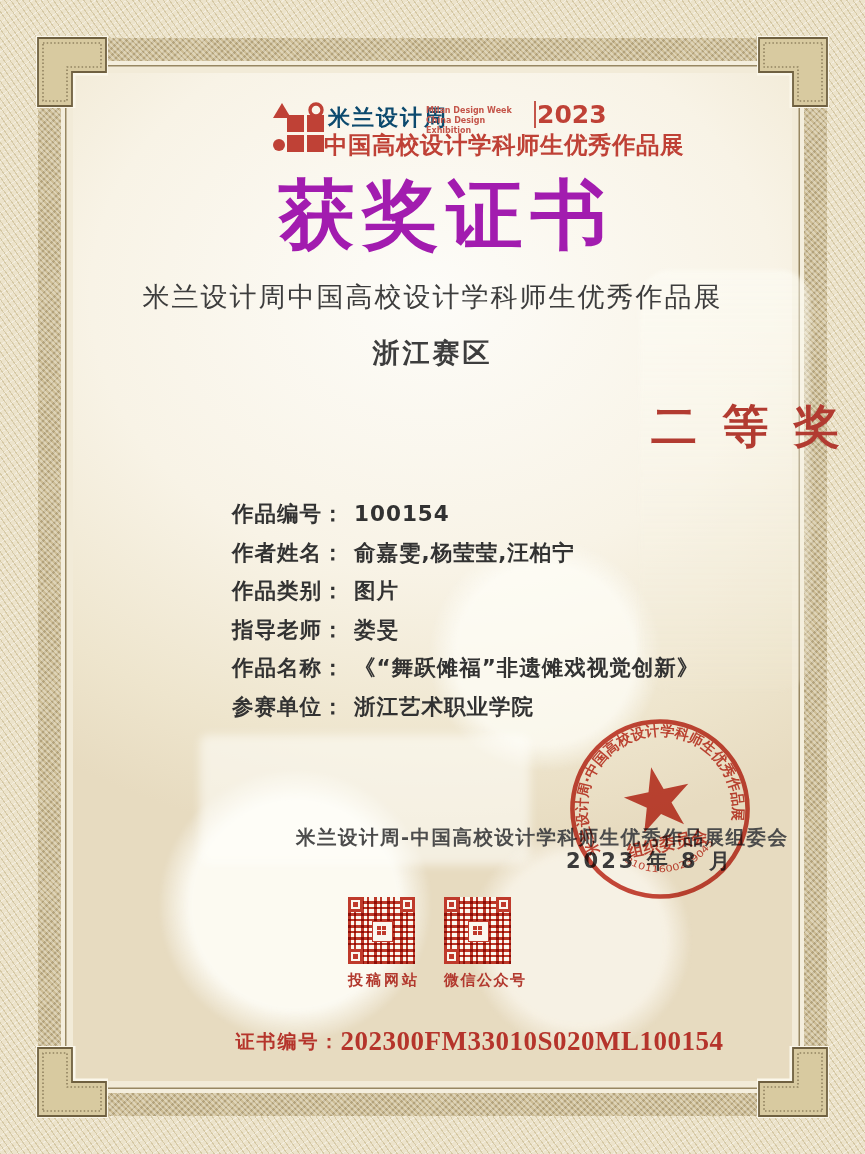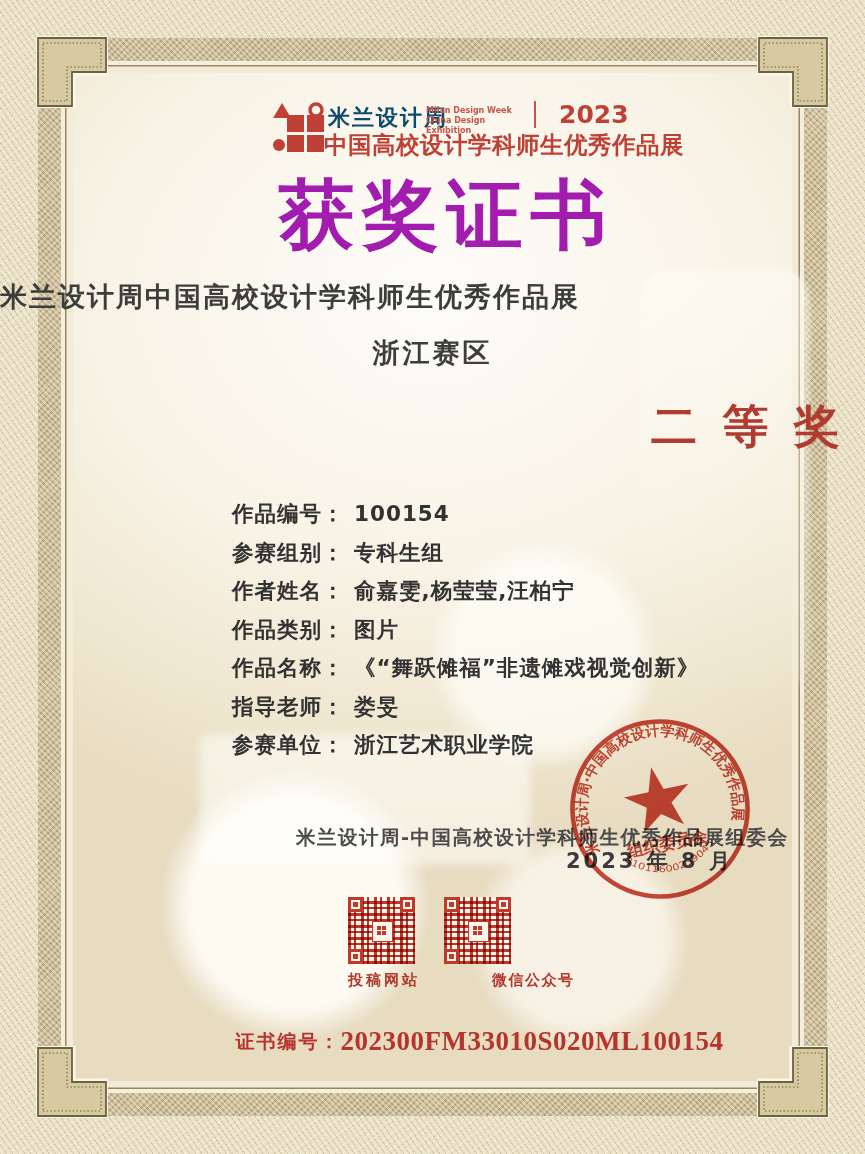--- a/index.html
+++ b/index.html
@@ -35,31 +35,31 @@
          background:rgba(255,255,252,.55);}
   .wm.c5{left:470px;top:830px;width:220px;height:220px;
          background:radial-gradient(circle,rgba(250,246,236,.8) 0 55%,rgba(250,246,236,0) 72%);}
 
   
   .brand-cn{position:absolute;left:328px;top:103px;font-size:22px;font-weight:bold;
             color:#0c4a6e;letter-spacing:2px;}
   .brand-en{position:absolute;left:426px;top:106px;width:100px;font-size:8px;line-height:10px;
             color:#c4554a;font-weight:bold;}
   .year-box{position:absolute;left:534px;top:101px;font-size:25px;font-weight:bold;color:#bf4136;
-            border-left:2px solid #c4554a;padding-left:23px;line-height:27px;}
+            border-left:2px solid #c4554a;padding-left:1px;line-height:27px;}
   .event-cn{position:absolute;left:324px;top:129px;font-size:23.5px;font-weight:bold;
             color:#bf4136;letter-spacing:.5px;}
   .logo-mark{position:absolute;left:271px;top:100px;}
 
   
   .title{position:absolute;left:14px;top:165px;width:100%;text-align:center;
          font-family:Liberation Mono, monospace;font-size:76px;font-weight:bold;
          color:#a21caf;letter-spacing:8px;}
-  .event-line{position:absolute;left:0;top:279px;width:100%;
-              font-size:27px;font-weight:700;color:#3d3d3d;letter-spacing:2px;}
+  .event-line{position:absolute;left:0;top:279px;width:100%;text-align:center;
+              font-size:27px;font-weight:400;color:#3d3d3d;letter-spacing:2px;}
   .division-line{position:absolute;left:0;top:335px;width:100%;text-align:center;
                  font-size:27px;font-weight:600;color:#3d3d3d;letter-spacing:3px;}
   .award{position:absolute;left:0;top:396px;width:100%;text-align:right;
          font-family:"Liberation Serif","DejaVu Serif",serif;font-size:46px;font-weight:bold;
          color:#b23b31;letter-spacing:.55em;text-indent:.55em;}
 
   
   .fields{position:absolute;left:232px;top:503px;display:flex;flex-direction:column;gap:16px;
           font-size:21.5px;color:#323232;}
   .field-row{display:flex;line-height:22.5px;}
@@ -92,21 +92,21 @@
   .qr i.logo{position:absolute;left:24px;top:24px;width:19px;height:19px;background:#fbf7ee;
              border:1px solid #bf3a2b;}
   .qr i.logo::after{content:"";position:absolute;left:4px;top:4px;width:9px;height:9px;
       background:
         linear-gradient(#bf3a2b,#bf3a2b) 0 0/4px 4px no-repeat,
         linear-gradient(#bf3a2b,#bf3a2b) 100% 0/4px 4px no-repeat,
         linear-gradient(#bf3a2b,#bf3a2b) 0 100%/4px 4px no-repeat,
         linear-gradient(#bf3a2b,#bf3a2b) 100% 100%/4px 4px no-repeat;}
   .qr-label{margin-top:7px;font-size:15px;color:#b2392e;font-weight:bold;
             letter-spacing:3px;white-space:nowrap;}
-  .qr-item.q2 .qr-label{letter-spacing:1.5px;margin-left:48px;}
+  .qr-item.q2 .qr-label{letter-spacing:1.5px;}
 
   
   .cert-no{position:absolute;left:0;top:1026px;width:100%;text-align:center;color:#b5342b;padding-left:47px;}
   .cert-no .lbl{font-size:19px;font-weight:bold;letter-spacing:2px;vertical-align:2px;}
   .cert-no .num{font-family:"Liberation Serif","DejaVu Serif",serif;font-size:27px;
                 font-weight:bold;letter-spacing:.5px;}
 </style>
 </head>
 <body>
 
@@ -165,38 +165,34 @@
   <div class="event-line">米兰设计周中国高校设计学科师生优秀作品展</div>
   <div class="division-line">浙江赛区</div>
   <div class="award">二等奖</div>
 
   <div class="fields">
     <div class="field-row">
       <span class="field-label">作品编号：</span>
       <span class="field-value">100154</span>
     </div>
     <div class="field-row">
-      <span class="field-label">参赛组别：</span>
-      <span class="field-value">专科生组</span>
-    </div>
-    <div class="field-row">
       <span class="field-label">作者姓名：</span>
       <span class="field-value">俞嘉雯,杨莹莹,汪柏宁</span>
     </div>
     <div class="field-row">
       <span class="field-label">作品类别：</span>
       <span class="field-value">图片</span>
     </div>
     <div class="field-row">
+      <span class="field-label">指导老师：</span>
+      <span class="field-value">娄旻</span>
+    </div>
+    <div class="field-row">
       <span class="field-label">作品名称：</span>
       <span class="field-value">《“舞跃傩福”非遗傩戏视觉创新》</span>
-    </div>
-    <div class="field-row">
-      <span class="field-label">指导老师：</span>
-      <span class="field-value">娄旻</span>
     </div>
     <div class="field-row">
       <span class="field-label">参赛单位：</span>
       <span class="field-value">浙江艺术职业学院</span>
     </div>
   </div>
 
   <div class="committee-line">米兰设计周-中国高校设计学科师生优秀作品展组委会</div>
   <div class="date-line">2023 年 8 月</div>
 

